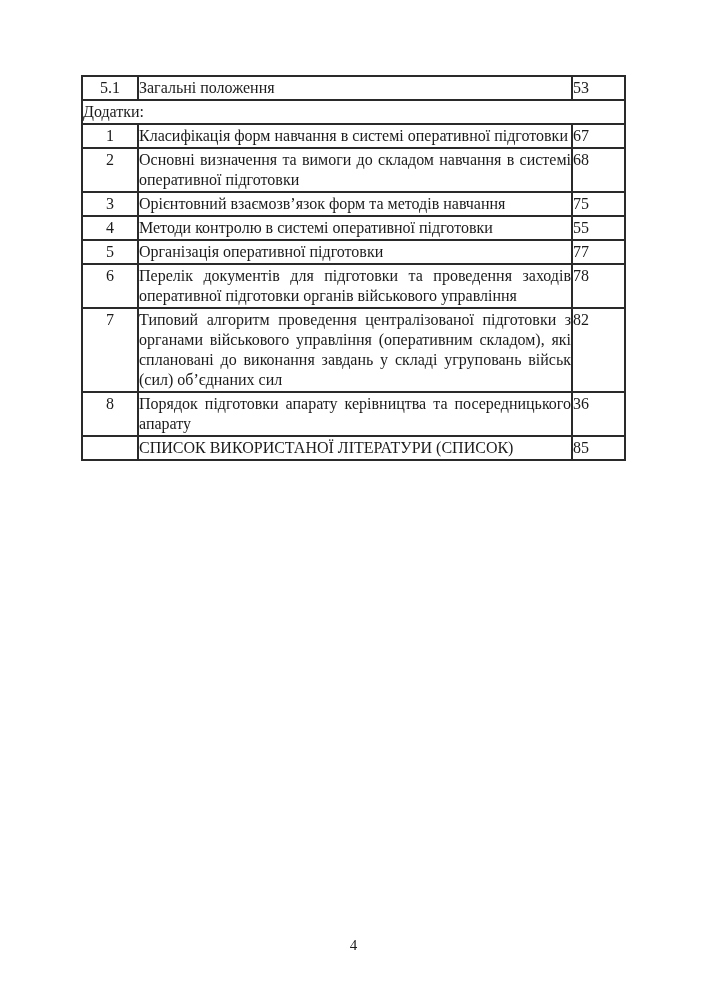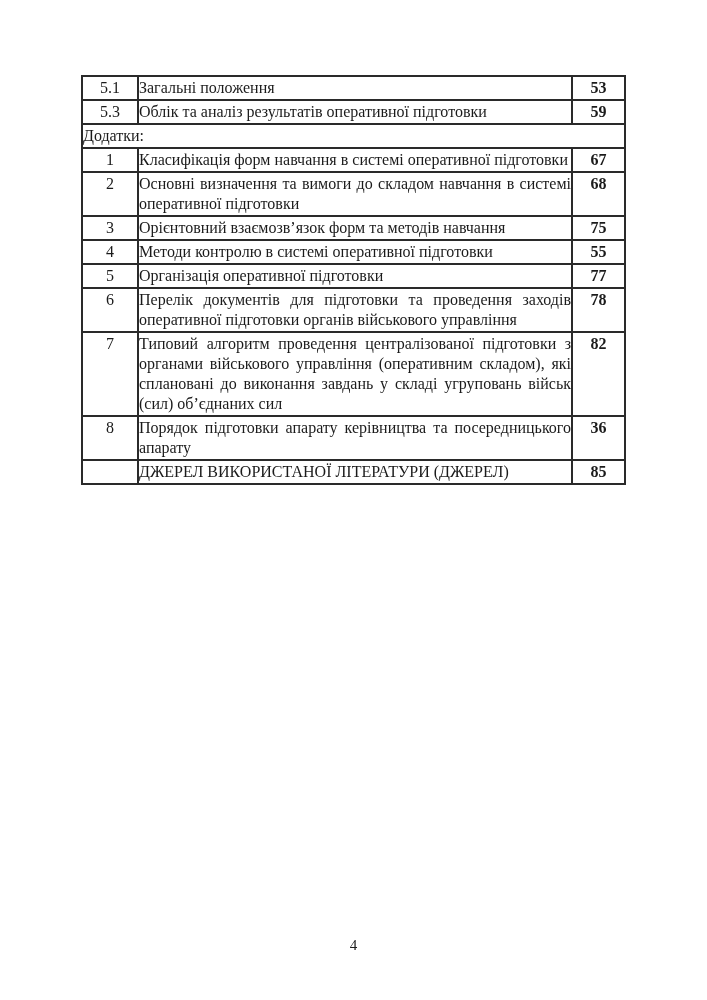--- a/index.html
+++ b/index.html
@@ -39,22 +39,20 @@
   table.toc col.c-title{ width: 434px; }
   table.toc col.c-page { width: 53px; }
   td.num {
     text-align: center;
   }
   td.title {
     text-align: justify;
     padding: 1px 6px 1px 8px;
   }
   td.pg {
-    text-align: center;
-    font-weight: bold;
   }
   td.section {
     text-align: left;
     padding: 1px 6px 1px 4px;
     font-family: Liberation Serif, serif;
   }
   .footer-page-num {
     position: absolute;
     top: 937px;
     left: 0;
@@ -73,25 +71,20 @@
     <colgroup>
       <col class="c-num">
       <col class="c-title">
       <col class="c-page">
     </colgroup>
     <tbody>
         <tr>
           <td class="num">5.1</td>
           <td class="title">Загальні положення</td>
           <td class="pg">53</td>
-        </tr>
-        <tr>
-          <td class="num">5.3</td>
-          <td class="title">Облік та аналіз результатів оперативної підготовки</td>
-          <td class="pg">59</td>
         </tr>
         <tr>
           <td colspan="3" class="section">Додатки:</td>
         </tr>
         <tr>
           <td class="num">1</td>
           <td class="title">Класифікація форм навчання в системі оперативної підготовки</td>
           <td class="pg">67</td>
         </tr>
         <tr>
@@ -124,21 +117,21 @@
           <td class="title">Типовий алгоритм проведення централізованої підготовки з органами військового управління (оперативним складом), які сплановані до виконання завдань у складі угруповань військ (сил) об’єднаних сил</td>
           <td class="pg">82</td>
         </tr>
         <tr>
           <td class="num">8</td>
           <td class="title">Порядок підготовки апарату керівництва та посередницького апарату</td>
           <td class="pg">36</td>
         </tr>
         <tr>
           <td class="num"></td>
-          <td class="title">ДЖЕРЕЛ ВИКОРИСТАНОЇ ЛІТЕРАТУРИ (ДЖЕРЕЛ)</td>
+          <td class="title">СПИСОК ВИКОРИСТАНОЇ ЛІТЕРАТУРИ (СПИСОК)</td>
           <td class="pg">85</td>
         </tr>
       </tbody>
   </table>
 
   <div class="footer-page-num">4</div>
 
 </div>
 
 </body></html>

